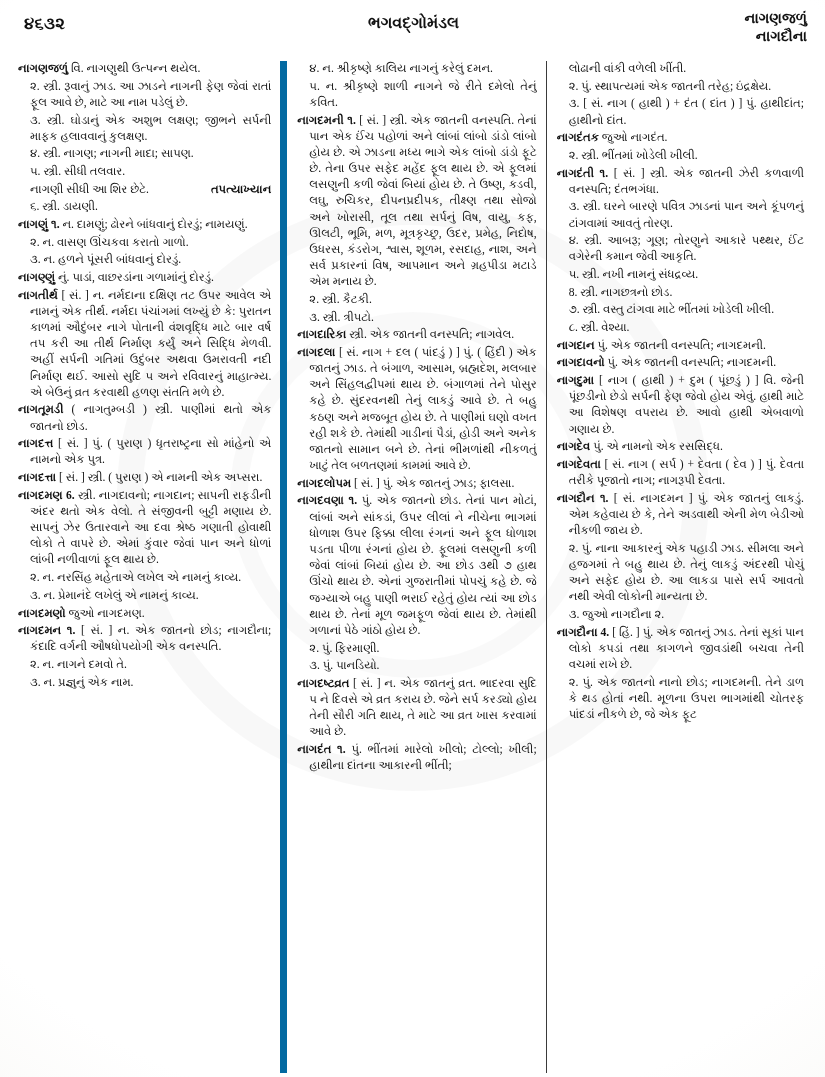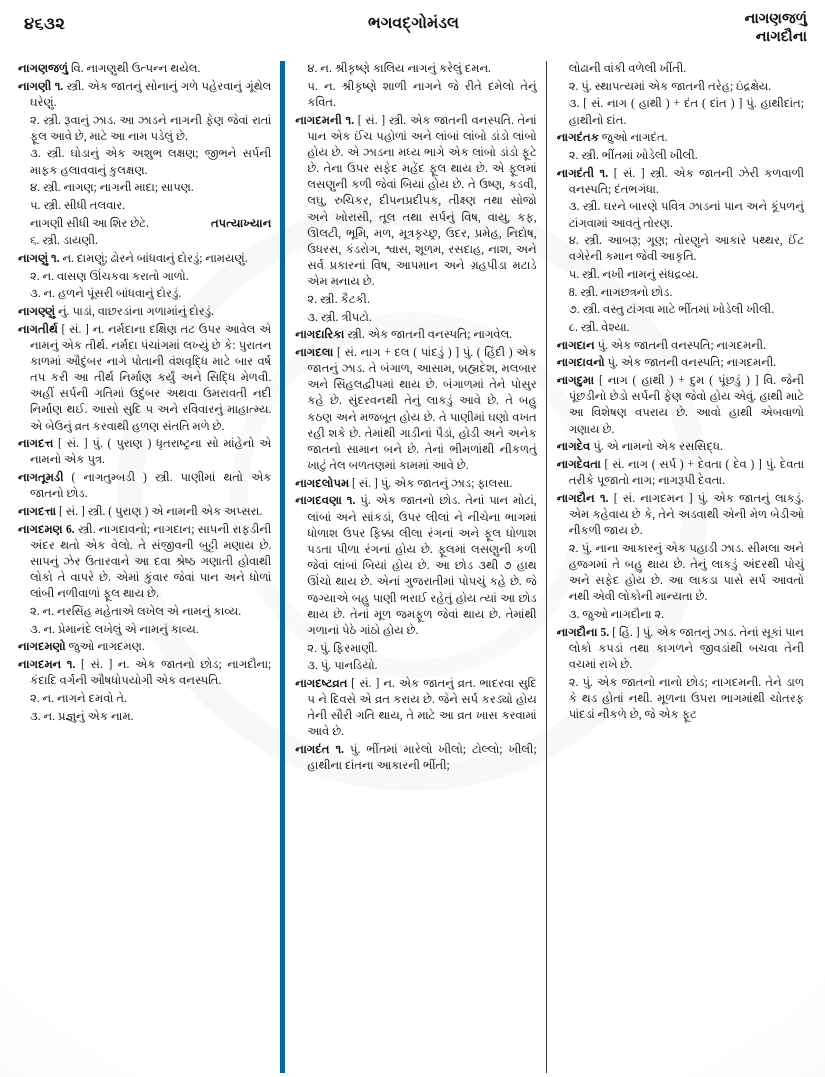--- a/index.html
+++ b/index.html
@@ -101,21 +101,21 @@
   .col {
     width: 33.333%;
     box-sizing: border-box;
     padding: 0 9px 0 10px;
     font-size: 11.6px;
     line-height: 1.395;
     text-align: justify;
     overflow: hidden;
   }
   .col.c1 { padding-left: 4px; }
-  .col.c2 { border-left: 5px solid #0369a1; border-right: 1px solid #3a3a3a; }
+  .col.c2 { border-left: 7px solid #0369a1; border-right: 1px solid #3a3a3a; }
   .col.c3 { padding-left: 10px; }
 
   .entry {
     margin: 0 0 1.5px 0;
     text-indent: -12px;
     padding-left: 12px;
   }
   .entry.sub {
     text-indent: 0;
     padding-left: 12px;
@@ -144,35 +144,34 @@
     <div class="hdr-title">ભગવદ્ગોમંડલ</div>
     <div class="hdr-right">
       <div>નાગણજળું</div>
       <div>નાગદૌના</div>
     </div>
   </div>
 
   <div class="columns">
     <div class="col c1">
         <p class="entry"><span class="hw">નાગણજળું</span> <span>વિ. નાગણુથી ઉત્પન્ન થયેલ.</span></p>
-        <p class="entry"><span class="hw">નાગણી ૧.</span> <span>સ્ત્રી. એક જાતનું સોનાનું ગળે પહેરવાનું ગૂંથેલ ઘરેણું.</span></p>
         <p class="entry sub"><span>૨. સ્ત્રી. રૂવાનું ઝાડ. આ ઝાડને નાગની ફેણ જેવાં રાતાં ફૂલ આવે છે, માટે આ નામ પડેલું છે.</span></p>
         <p class="entry sub"><span>૩. સ્ત્રી. ઘોડાનું એક અશુભ લક્ષણ; જીભને સર્પની માફક હલાવવાનું કુલક્ષણ.</span></p>
         <p class="entry sub"><span>૪. સ્ત્રી. નાગણ; નાગની માદા; સાપણ.</span></p>
         <p class="entry sub"><span>૫. સ્ત્રી. સીધી તલવાર.</span></p>
         <p class="entry sub"><span class="cite">તપત્યાખ્યાન</span><span>નાગણી સીધી આ શિર છેટે.</span></p>
         <div class="clr"></div>
         <p class="entry sub"><span>૬. સ્ત્રી. ડાયણી.</span></p>
         <p class="entry"><span class="hw">નાગણું ૧.</span> <span>ન. દામણું; ઢોરને બાંધવાનું દોરડું; નામયણું.</span></p>
         <p class="entry sub"><span>૨. ન. વાસણ ઊંચકવા કરાતો ગાળો.</span></p>
         <p class="entry sub"><span>૩. ન. હળને પૂંસરી બાંધવાનું દોરડું.</span></p>
         <p class="entry"><span class="hw">નાગણ્ણું</span> <span>નું. પાડાં, વાછરડાંના ગળામાંનું દોરડું.</span></p>
         <p class="entry"><span class="hw">નાગતીર્થ</span> <span>[ સં. ] ન. નર્મદાના દક્ષિણ તટ ઉપર આવેલ એ નામનું એક તીર્થ. નર્મદા પંચાંગમાં લખ્યું છે કે: પુરાતન કાળમાં ઔદુંબર નાગે પોતાની વંશવૃદ્ધિ માટે બાર વર્ષ તપ કરી આ તીર્થ નિર્માણ કર્યું અને સિદ્ધિ મેળવી. અહીં સર્પની ગતિમાં ઉદુંબર અથવા ઉમરાવતી નદી નિર્માણ થઈ. આસો સુદિ ૫ અને રવિવારનું માહાત્મ્ય. એ બેઉનું વ્રત કરવાથી હળણ સંતતિ મળે છે.</span></p>
+        <p class="entry"><span class="hw">નાગતૂમડી</span> <span>( નાગતુમ્બડી ) સ્ત્રી. પાણીમાં થતો એક જાતનો છોડ.</span></p>
         <p class="entry"><span class="hw">નાગદત્ત</span> <span>[ સં. ] પું. ( પુરાણ ) ધૃતરાષ્ટ્રના સો માંહેનો એ નામનો એક પુત્ર.</span></p>
-        <p class="entry"><span class="hw">નાગતૂમડી</span> <span>( નાગતુમ્બડી ) સ્ત્રી. પાણીમાં થતો એક જાતનો છોડ.</span></p>
         <p class="entry"><span class="hw">નાગદત્તા</span> <span>[ સં. ] સ્ત્રી. ( પુરાણ ) એ નામની એક અપ્સરા.</span></p>
         <p class="entry"><span class="hw">નાગદમણ 6.</span> <span>સ્ત્રી. નાગદાવનો; નાગદાન; સાપની રાફડીની અંદર થતો એક વેલો. તે સંજીવની બુટ્ટી મણાય છે. સાપનું ઝેર ઉતારવાને આ દવા શ્રેષ્ઠ ગણાતી હોવાથી લોકો તે વાપરે છે. એમાં કુંવાર જેવાં પાન અને ધોળાં લાંબી નળીવાળાં ફૂલ થાય છે.</span></p>
         <p class="entry sub"><span>૨. ન. નરસિંહ મહેતાએ લખેલ એ નામનું કાવ્ય.</span></p>
         <p class="entry sub"><span>૩. ન. પ્રેમાનંદે લખેલું એ નામનું કાવ્ય.</span></p>
         <p class="entry"><span class="hw">નાગદમણો</span> <span>જુઓ નાગદમણ.</span></p>
         <p class="entry"><span class="hw">નાગદમન ૧.</span> <span>[ સં. ] ન. એક જાતનો છોડ; નાગદૌના; કંદાદિ વર્ગની ઔષધોપયોગી એક વનસ્પતિ.</span></p>
         <p class="entry sub"><span>૨. ન. નાગને દમવો તે.</span></p>
         <p class="entry sub"><span>૩. ન. પ્રજ્ઞુનું એક નામ.</span></p>
       </div>
     <div class="col c2">
@@ -204,18 +203,18 @@
         <p class="entry sub"><span>૭. સ્ત્રી. વસ્તુ ટાંગવા માટે ભીંતમાં ખોડેલી ખીલી.</span></p>
         <p class="entry sub"><span>૮. સ્ત્રી. વેશ્યા.</span></p>
         <p class="entry"><span class="hw">નાગદાન</span> <span>પું. એક જાતની વનસ્પતિ; નાગદમની.</span></p>
         <p class="entry"><span class="hw">નાગદાવનો</span> <span>પું. એક જાતની વનસ્પતિ; નાગદમની.</span></p>
         <p class="entry"><span class="hw">નાગદુમા</span> <span>[ નાગ ( હાથી ) + દુમ ( પૂંછડું ) ] વિ. જેની પૂંછડીનો છેડો સર્પની ફેણ જેવો હોય એવું. હાથી માટે આ વિશેષણ વપરાય છે. આવો હાથી એબવાળો ગણાય છે.</span></p>
         <p class="entry"><span class="hw">નાગદેવ</span> <span>પું. એ નામનો એક રસસિદ્ધ.</span></p>
         <p class="entry"><span class="hw">નાગદેવતા</span> <span>[ સં. નાગ ( સર્પ ) + દેવતા ( દેવ ) ] પું. દેવતા તરીકે પૂજાતો નાગ; નાગરૂપી દેવતા.</span></p>
         <p class="entry"><span class="hw">નાગદૌન ૧.</span> <span>[ સં. નાગદમન ] પું. એક જાતનું લાકડું. એમ કહેવાય છે કે, તેને અડવાથી એની મેળ બેડીઓ નીકળી જાય છે.</span></p>
         <p class="entry sub"><span>૨. પું. નાના આકારનું એક પહાડી ઝાડ. સીમલા અને હજગમાં તે બહુ થાય છે. તેનું લાકડું અંદરથી પોચું અને સફેદ હોય છે. આ લાકડા પાસે સર્પ આવતો નથી એવી લોકોની માન્યતા છે.</span></p>
         <p class="entry sub"><span>૩. જુઓ નાગદૌના ૨.</span></p>
-        <p class="entry"><span class="hw">નાગદૌના 5.</span> <span>[ હિં. ] પું. એક જાતનું ઝાડ. તેનાં સૂકાં પાન લોકો કપડાં તથા કાગળને જીવડાંથી બચવા તેની વચમાં રાખે છે.</span></p>
+        <p class="entry"><span class="hw">નાગદૌના 4.</span> <span>[ હિં. ] પું. એક જાતનું ઝાડ. તેનાં સૂકાં પાન લોકો કપડાં તથા કાગળને જીવડાંથી બચવા તેની વચમાં રાખે છે.</span></p>
         <p class="entry sub"><span>૨. પું. એક જાતનો નાનો છોડ; નાગદમની. તેને ડાળ કે થડ હોતાં નથી. મૂળના ઉપરા ભાગમાંથી ચોતરફ પાંદડાં નીકળે છે, જે એક ફૂટ</span></p>
       </div>
   </div>
 
 </div>
 
 </body></html>

